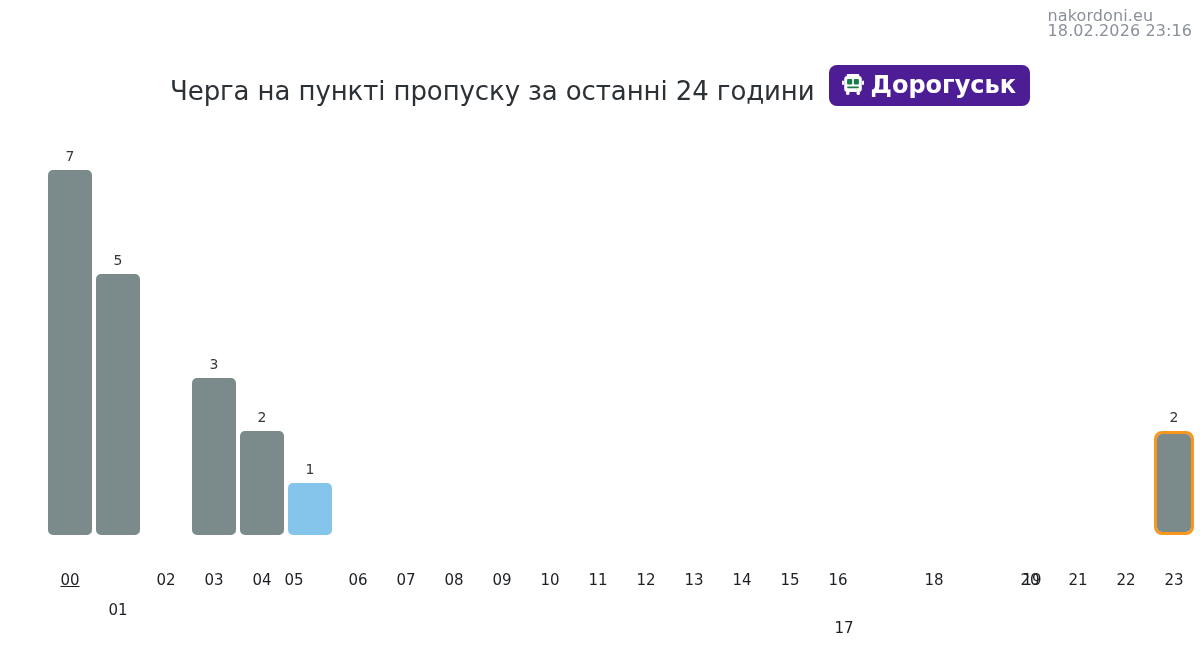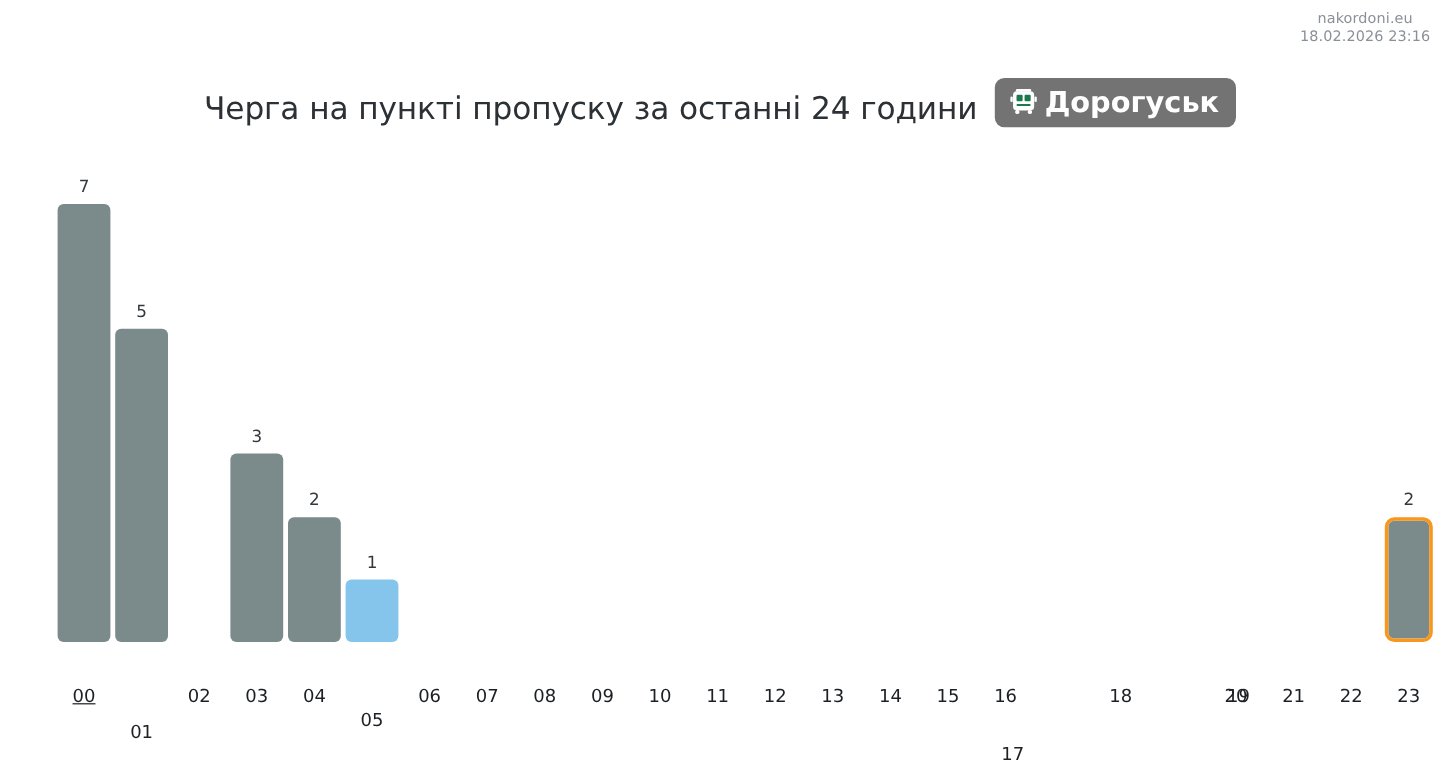--- a/index.html
+++ b/index.html
@@ -15,23 +15,23 @@
     width: 1200px;
     height: 651px;
     background: #ffffff;
   }
 
   
   .watermark {
     position: absolute;
     top: 8px;
     right: 8px;
-    text-align: center;
+    text-align: left;
     color: #8a9099;
-    font-size: 12px;
+    font-size: 16px;
     line-height: 15px;
     letter-spacing: 0.1px;
     white-space: nowrap;
   }
 
   
   .header {
     position: absolute;
     left: 0;
     top: 58px;
@@ -46,21 +46,21 @@
     font-size: 26px;
     color: #2c3136;
     font-weight: normal;
     white-space: nowrap;
     letter-spacing: -0.1px;
   }
   .badge {
     display: inline-flex;
     align-items: center;
     gap: 6px;
-    background: #737373;
+    background: #4c1d95;
     color: #ffffff;
     border-radius: 8px;
     padding: 7px 14px 8px 12px;
     font-size: 24px;
     font-weight: bold;
     white-space: nowrap;
     line-height: 1;
   }
   .badge .bus-icon {
     display: inline-block;
@@ -152,21 +152,21 @@
       <div class="tick-label" style="left: 90px; width: 56px; margin-top: 30px;">01</div>
       <div class="tick-label" style="left: 138px; width: 56px;">02</div>
       <div class="bar" title="03: 3" style="left: 192px; width: 44px; height: 157px;"></div>
       <div class="bar-value" style="left: 182px; width: 64px; top: 356px;">3</div>
       <div class="tick-label" style="left: 186px; width: 56px;">03</div>
       <div class="bar" title="04: 2" style="left: 240px; width: 44px; height: 104px;"></div>
       <div class="bar-value" style="left: 230px; width: 64px; top: 409px;">2</div>
       <div class="tick-label" style="left: 234px; width: 56px;">04</div>
       <div class="bar highlight-fill" title="05: 1" style="left: 288px; width: 44px; height: 52px;"></div>
       <div class="bar-value" style="left: 278px; width: 64px; top: 461px;">1</div>
-      <div class="tick-label" style="left: 282px; width: 56px; margin-top: 20px;">05</div>
+      <div class="tick-label" style="left: 266px; width: 56px;">05</div>
       <div class="tick-label" style="left: 330px; width: 56px;">06</div>
       <div class="tick-label" style="left: 378px; width: 56px;">07</div>
       <div class="tick-label" style="left: 426px; width: 56px;">08</div>
       <div class="tick-label" style="left: 474px; width: 56px;">09</div>
       <div class="tick-label" style="left: 522px; width: 56px;">10</div>
       <div class="tick-label" style="left: 570px; width: 56px;">11</div>
       <div class="tick-label" style="left: 618px; width: 56px;">12</div>
       <div class="tick-label" style="left: 666px; width: 56px;">13</div>
       <div class="tick-label" style="left: 714px; width: 56px;">14</div>
       <div class="tick-label" style="left: 762px; width: 56px;">15</div>

